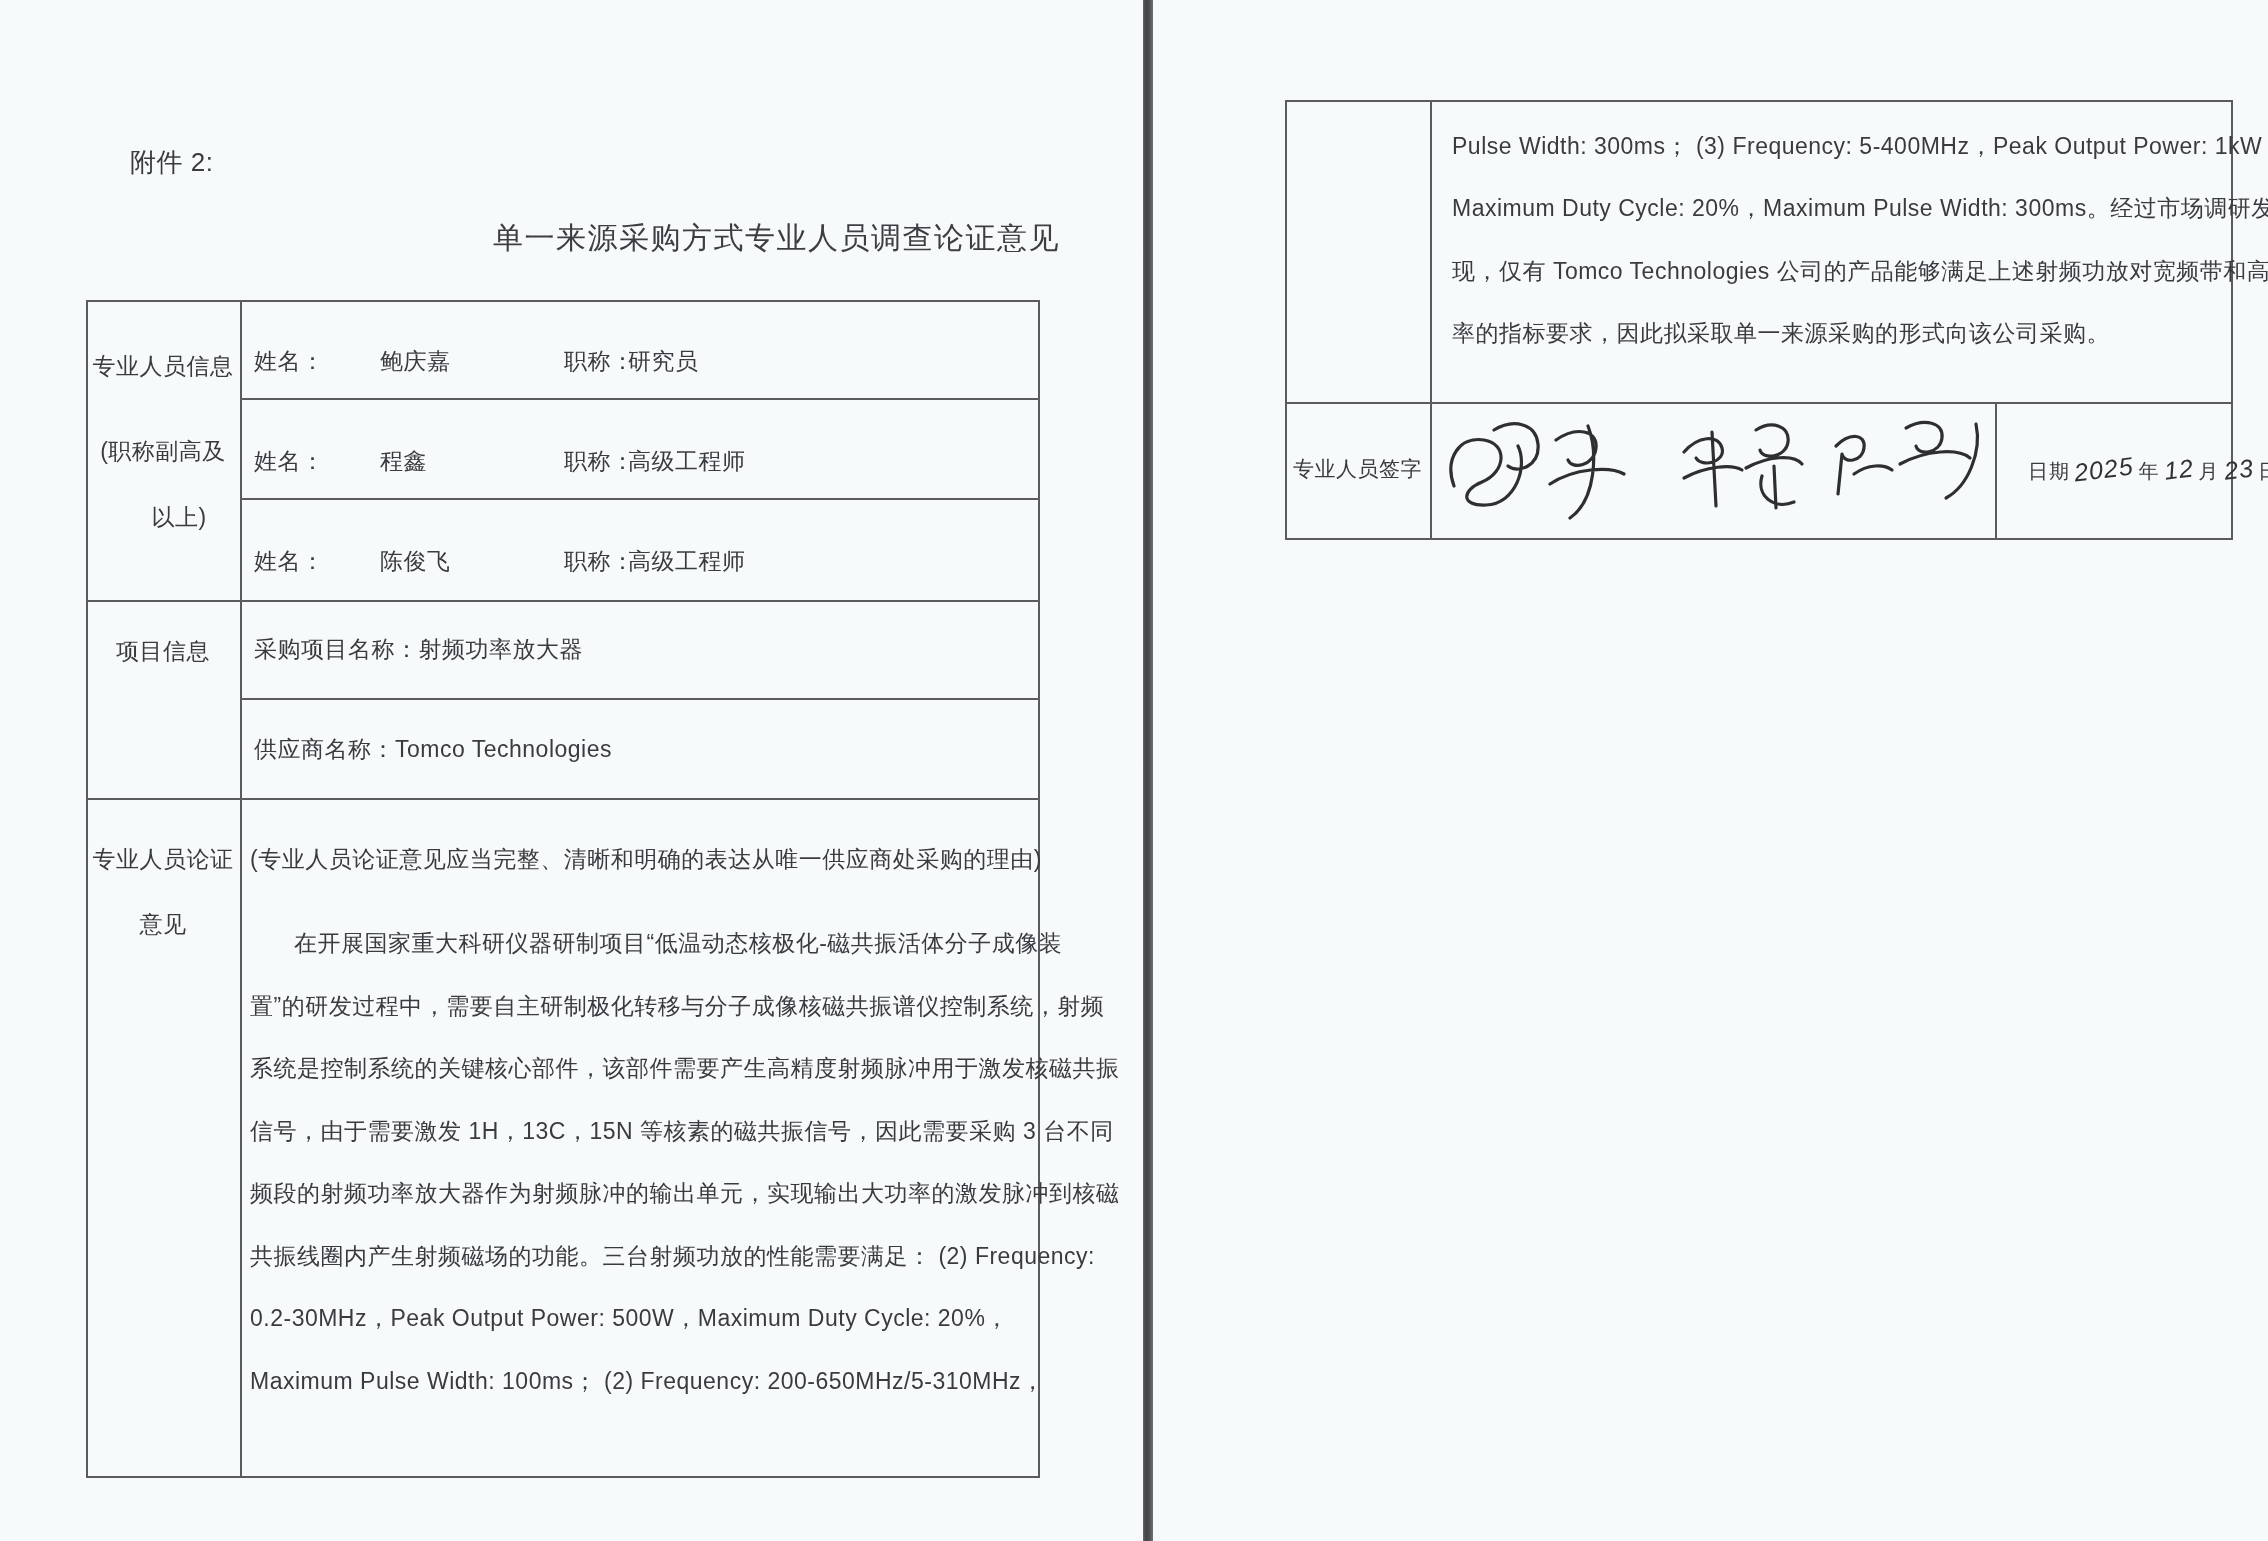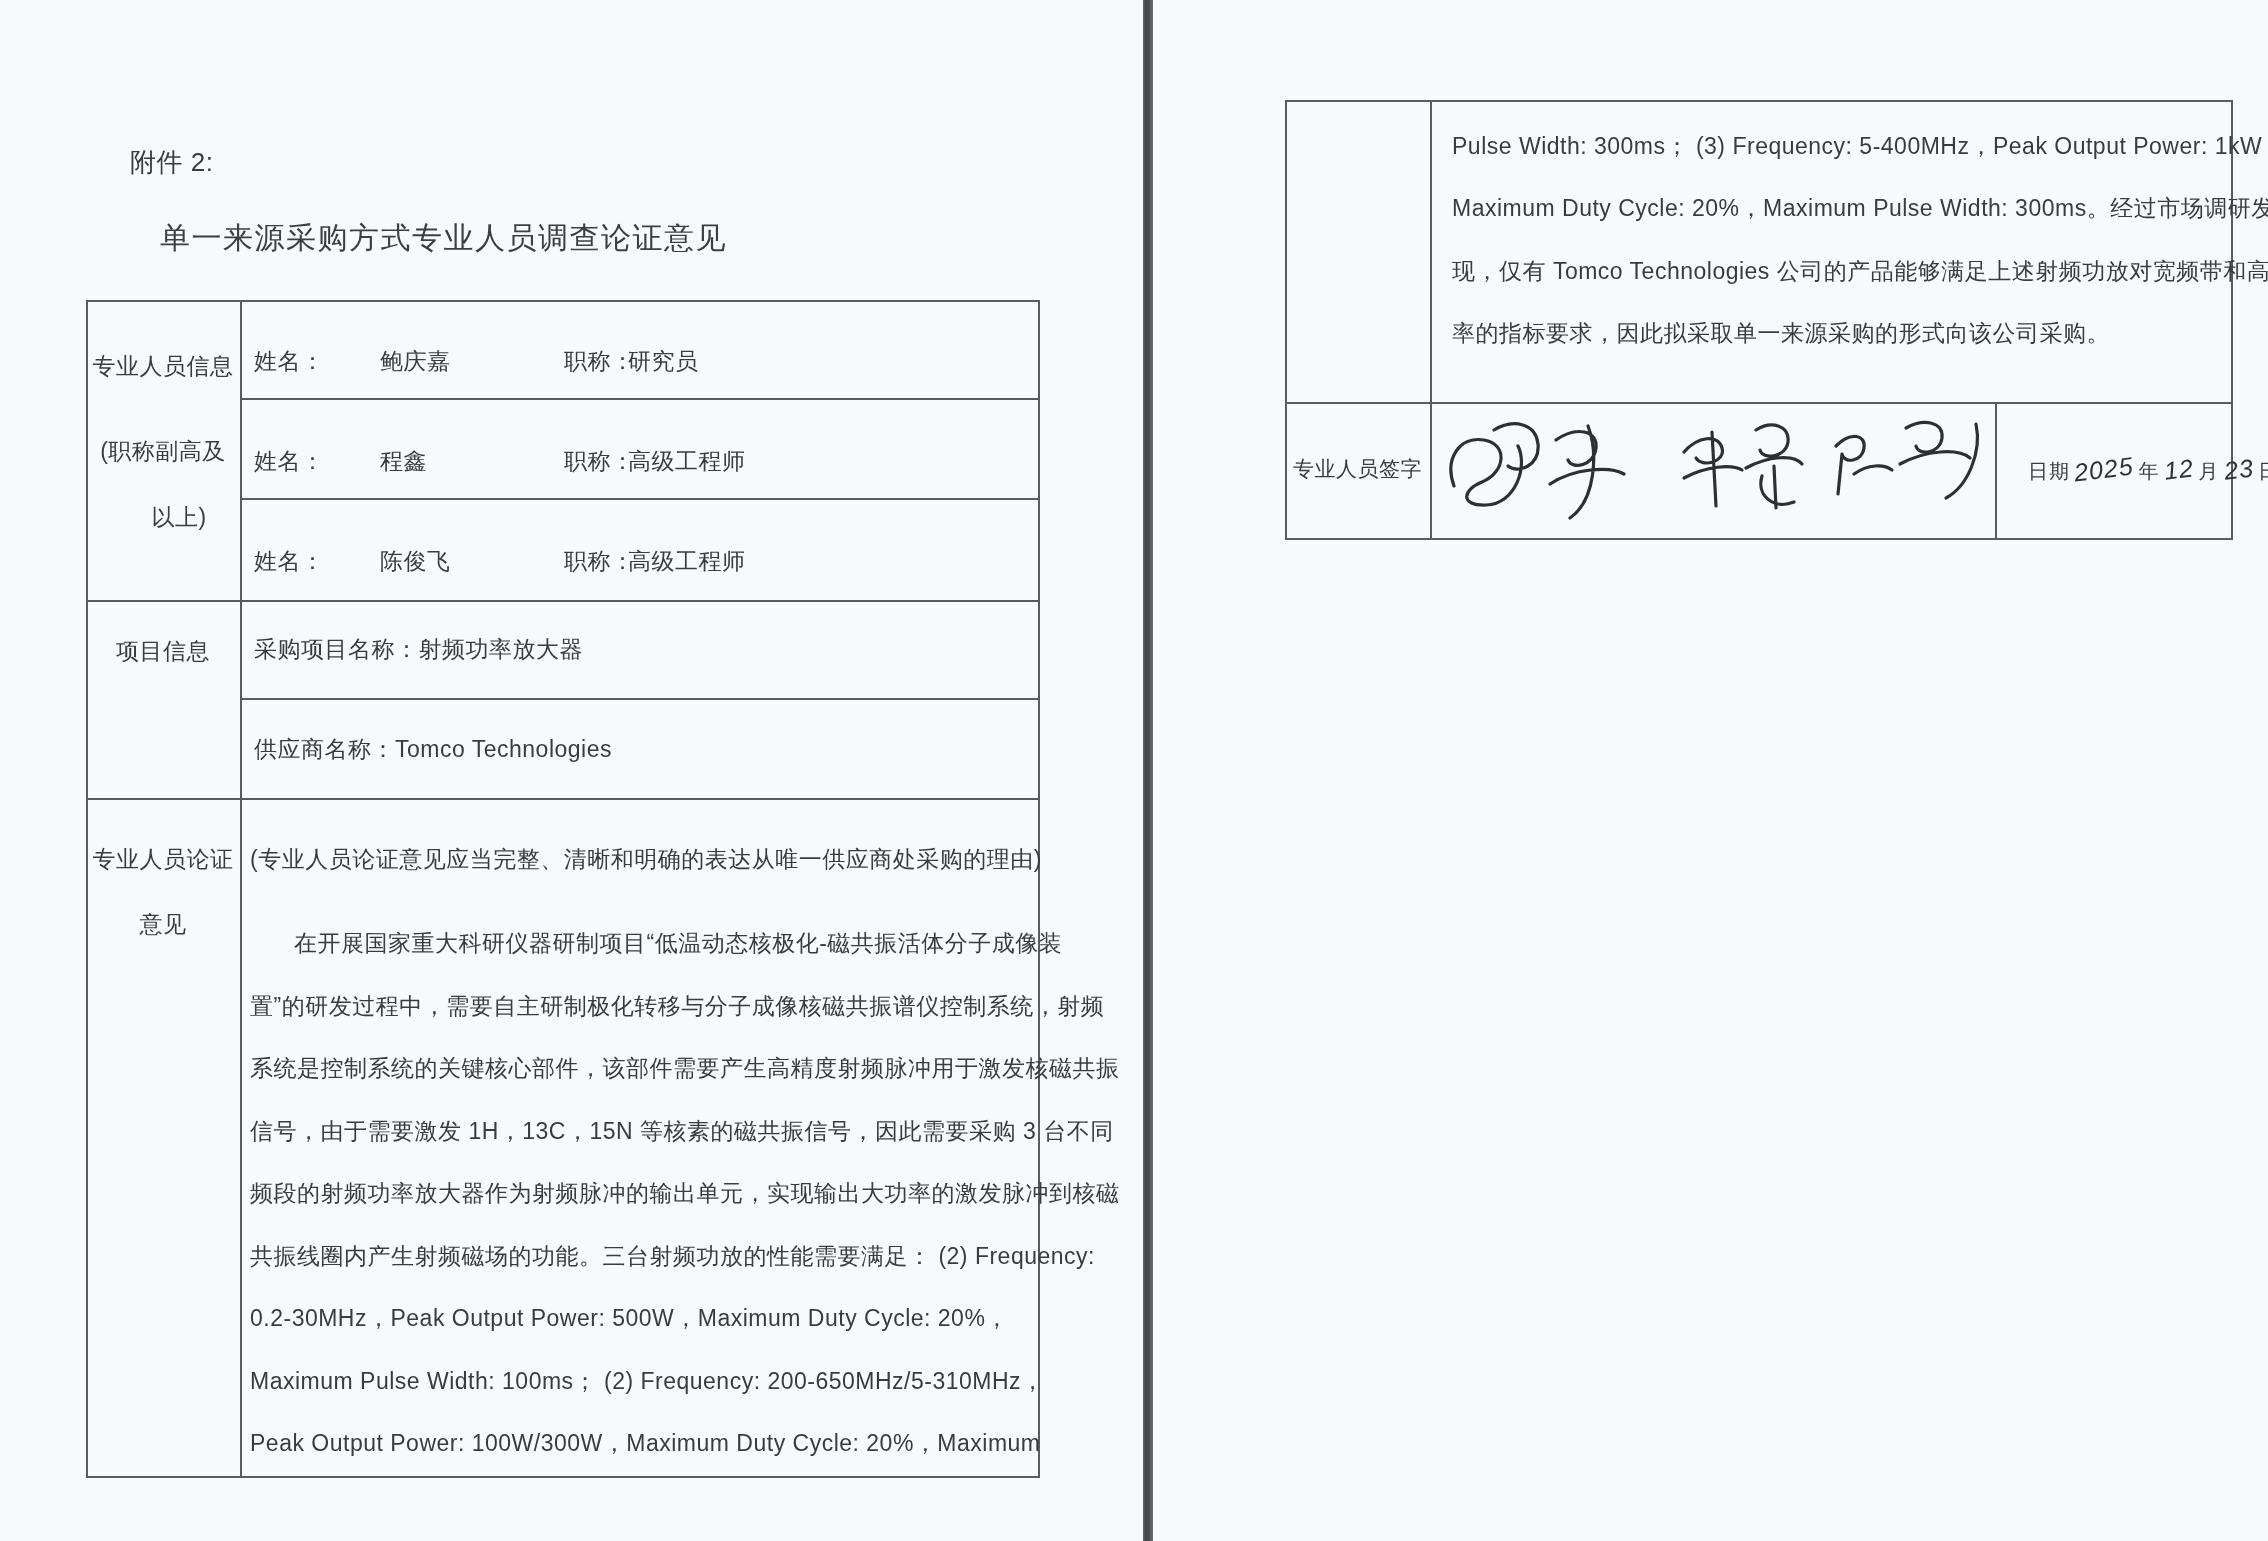--- a/index.html
+++ b/index.html
@@ -15,21 +15,21 @@
   }
   .abs{position:absolute;}
   .txt{white-space:nowrap;font-size:23px;line-height:28px;color:#3a3b40;letter-spacing:0.5px;}
   .hline{position:absolute;height:2px;background:#5a5b5f;}
   .vline{position:absolute;width:2px;background:#5a5b5f;}
   .tablebox{position:absolute;border:2px solid #5a5b5f;background:transparent;}
   .label-col{ text-align:center; }
   #divider{position:absolute;top:0;height:1541px;left:1143px;width:10px;
     background:linear-gradient(90deg,#6a6b6d 0%,#454648 25%,#4c4d4f 60%,#707173 100%);}
   #attachment-label{left:130px;top:148px;font-size:26px;}
-  #doc-title{left:160px;top:224px;width:900px;text-align:left;font-size:30px;letter-spacing:1.5px;color:#3d3e43;}
+  #doc-title{left:160px;top:224px;width:900px;text-align:right;font-size:30px;letter-spacing:1.5px;color:#3d3e43;}
   .hand{font-style:italic;display:inline-block;transform:rotate(-7deg);font-size:25px;letter-spacing:1px;color:#303136;}
   .dateprint{font-size:20px;letter-spacing:1px;font-family:Liberation Mono, monospace;}
   svg.sig{position:absolute;overflow:visible;}
   svg.sig path{fill:none;stroke:#2e2f33;stroke-width:3.2;stroke-linecap:round;stroke-linejoin:round;}
 </style>
 </head>
 <body>
 
 <div id="canvas">
 
@@ -86,21 +86,20 @@
   <div class="abs txt" style="left:250px;top:845px;">(专业人员论证意见应当完整、清晰和明确的表达从唯一供应商处采购的理由)</div>
 
   <div class="abs txt" style="left:294px;top:929px;">在开展国家重大科研仪器研制项目“低温动态核极化-磁共振活体分子成像装</div>
   <div class="abs txt" style="left:250px;top:992px;">置”的研发过程中，需要自主研制极化转移与分子成像核磁共振谱仪控制系统，射频</div>
   <div class="abs txt" style="left:250px;top:1054px;">系统是控制系统的关键核心部件，该部件需要产生高精度射频脉冲用于激发核磁共振</div>
   <div class="abs txt" style="left:250px;top:1117px;">信号，由于需要激发 1H，13C，15N 等核素的磁共振信号，因此需要采购 3 台不同</div>
   <div class="abs txt" style="left:250px;top:1179px;">频段的射频功率放大器作为射频脉冲的输出单元，实现输出大功率的激发脉冲到核磁</div>
   <div class="abs txt" style="left:250px;top:1242px;">共振线圈内产生射频磁场的功能。三台射频功放的性能需要满足： (2) Frequency:</div>
   <div class="abs txt" style="left:250px;top:1304px;">0.2-30MHz，Peak Output Power: 500W，Maximum Duty Cycle: 20%，</div>
   <div class="abs txt" style="left:250px;top:1367px;">Maximum Pulse Width: 100ms； (2) Frequency: 200-650MHz/5-310MHz，</div>
-  <div class="abs txt" style="left:250px;top:1429px;">Peak Output Power: 100W/300W，Maximum Duty Cycle: 20%，Maximum</div>
 
   <div class="tablebox" style="left:1285px;top:100px;width:944px;height:436px;">
 
     <div class="vline" style="left:143px;top:0;height:436px;"></div>
 
     <div class="hline" style="left:0;top:300px;width:944px;"></div>
 
     <div class="vline" style="left:708px;top:300px;height:136px;"></div>
   </div>
 

